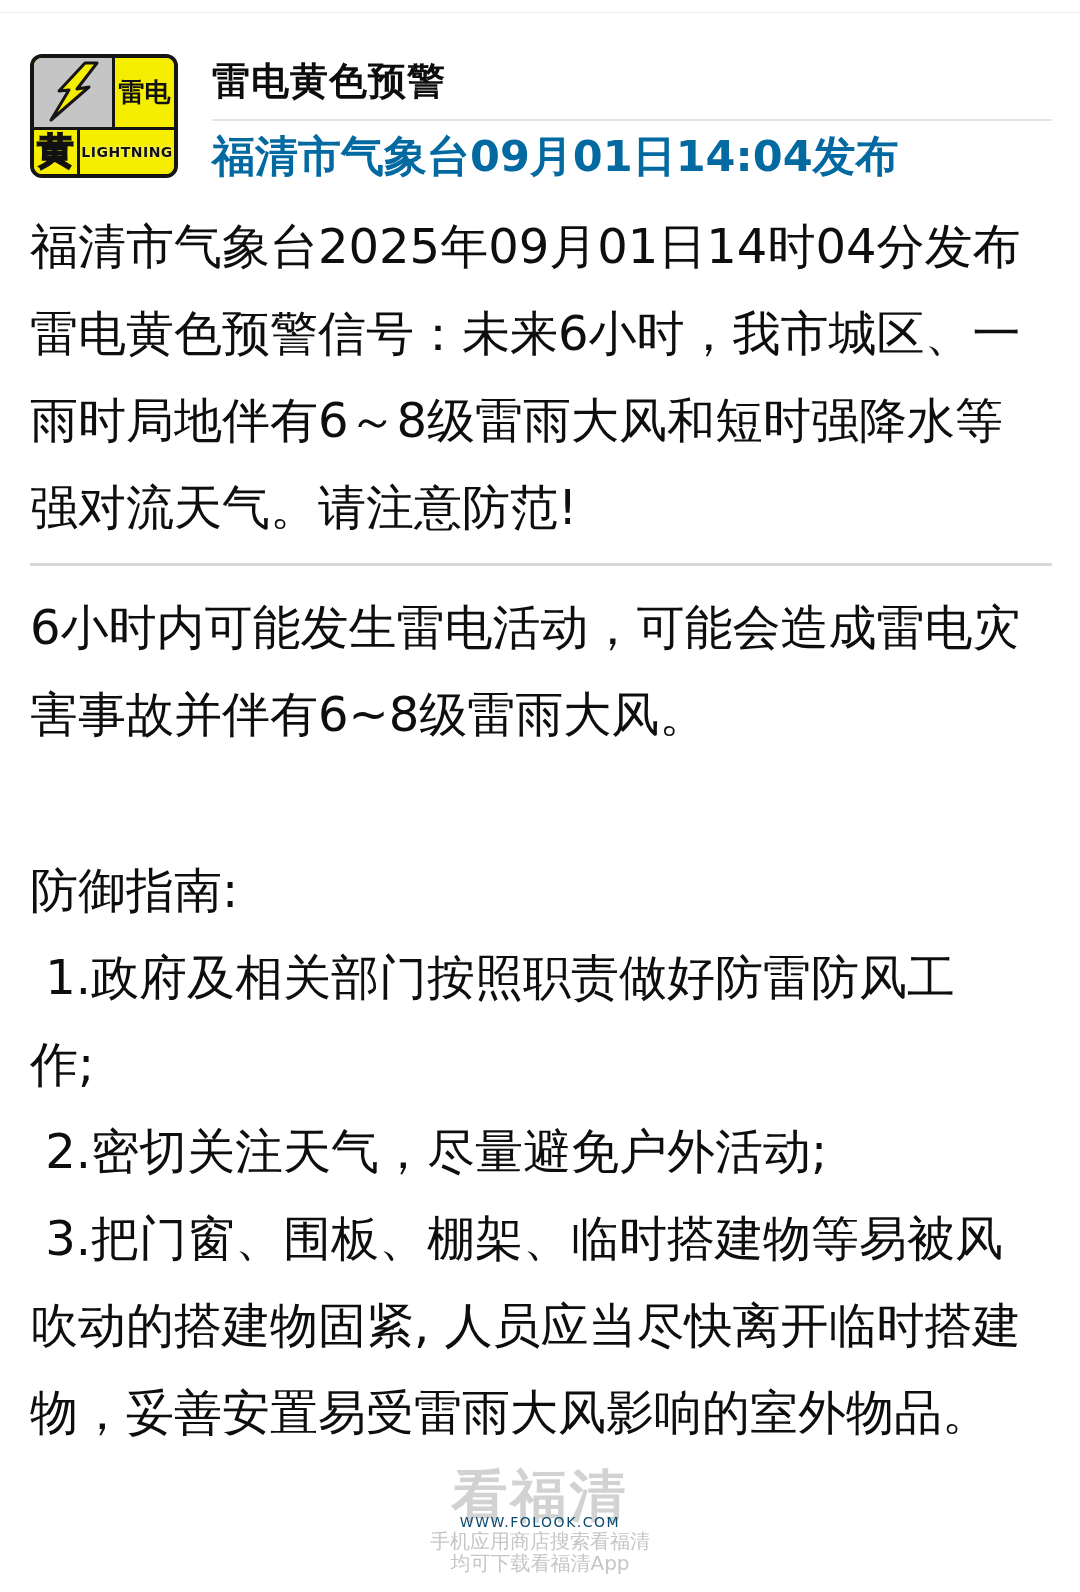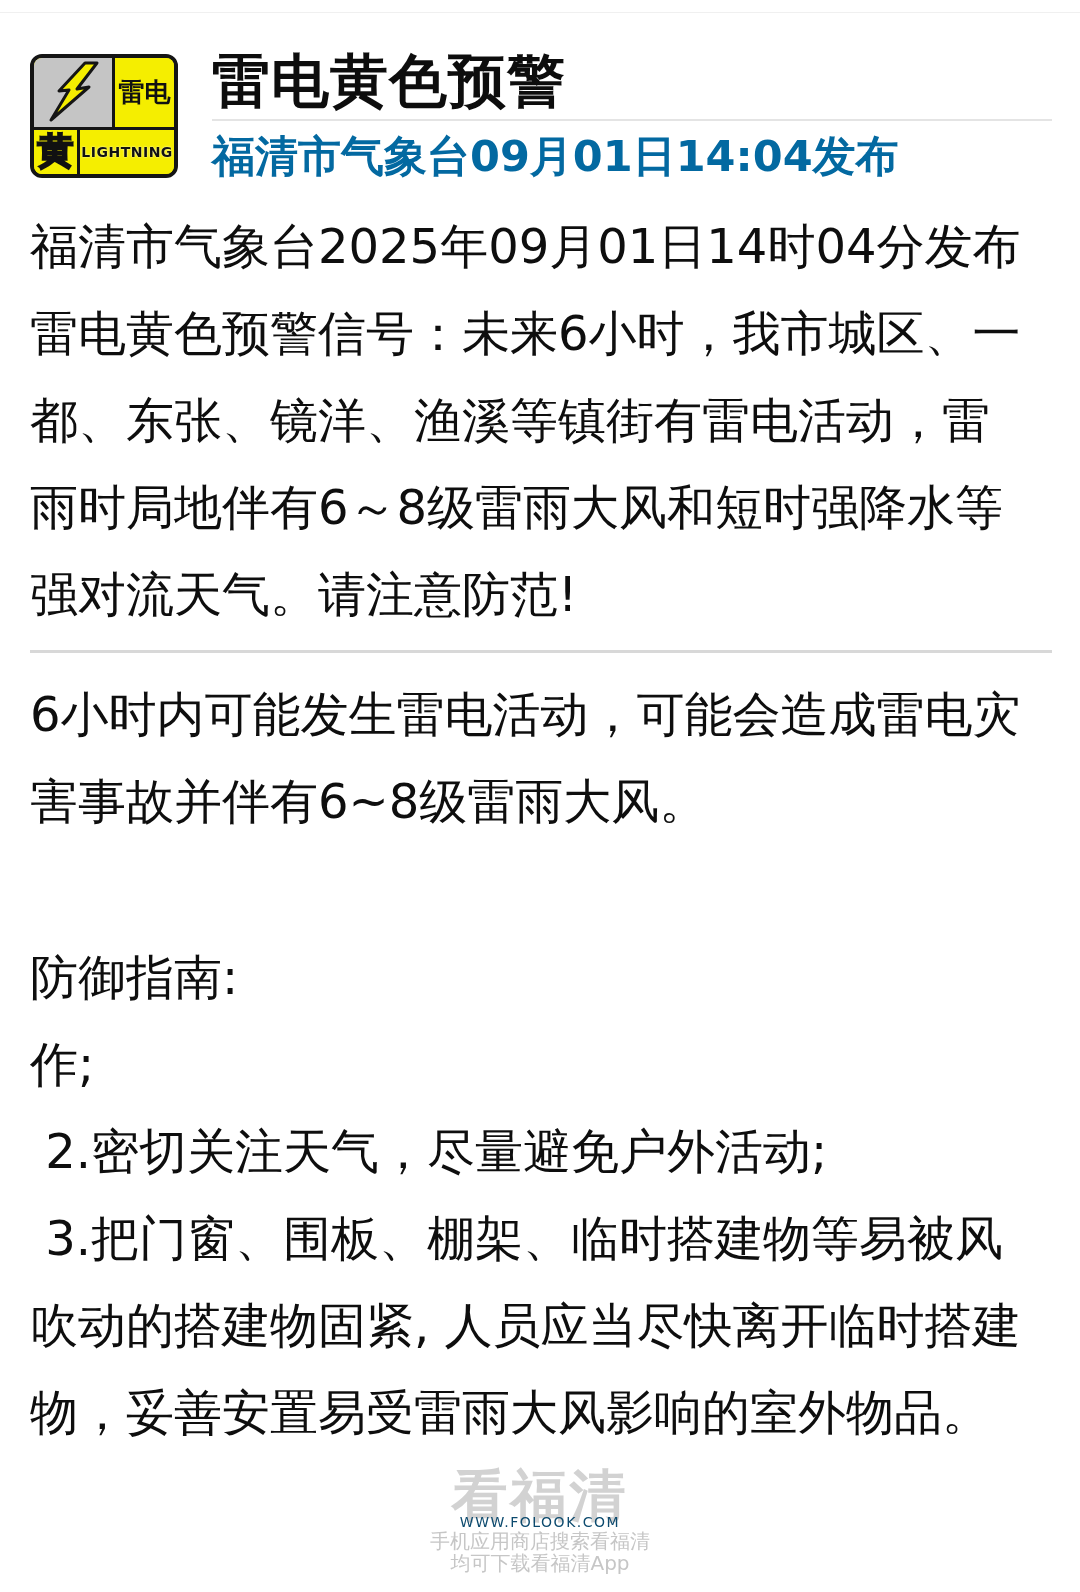--- a/index.html
+++ b/index.html
@@ -22,21 +22,21 @@
   .cell-tr { right:0; top:0; width:42%; height:62%; background:#f5ee00;
              border-bottom:3px solid #151515; flex-direction:column;
              font-size:26px; font-weight:700; line-height:1.02; color:#111; }
   .cell-bl { left:0; bottom:0; width:33%; height:38%; background:#f5ee00;
              border-right:3px solid #151515; font-size:36px; font-weight:700;
              color:#ffffff; -webkit-text-stroke:2px #111; }
   .cell-br { right:0; bottom:0; width:67%; height:38%; background:#f5ee00;
              font-size:14px; font-weight:800; letter-spacing:.5px; color:#111;
              text-shadow:0 0 2px #fff; }
   .header-text { flex:1; min-width:0; }
-  .page-title { margin:0; font-size:58px; font-weight:700; line-height:54px; letter-spacing:1px; color:#0d0d0d; }
+  .page-title { margin:0; font-size:38px; font-weight:700; line-height:54px; letter-spacing:1px; color:#0d0d0d; }
   .header-divider { border:0; border-top:2px solid #e4e4e4; margin:11px 0 12px 0; }
   .subtitle { font-size:43px; font-weight:700; line-height:46px; color:#0369a1; }
 
   
   .content { position:absolute; left:30px; right:28px; top:203px; z-index:1; }
   .line { font-size:48px; line-height:87px; white-space:pre; color:#0e0e0e; }
   .section-divider { border:0; border-top:3px solid #d8d8d8; margin:12px 0 0 0; }
   .para2 { margin-top:18px; }
   .guide { margin-top:89px; }
 
@@ -68,31 +68,31 @@
       <h1 class="page-title">雷电黄色预警</h1>
       <hr class="header-divider">
       <div class="subtitle">福清市气象台09月01日14:04发布</div>
     </div>
   </header>
 
   <main class="content">
     <section>
         <div class="line">福清市气象台2025年09月01日14时04分发布</div>
         <div class="line">雷电黄色预警信号：未来6小时，我市城区、一</div>
-        <div class="line">都、东张、镜洋、渔溪等镇街有雷电活动，雷</div>
         <div class="line">雨时局地伴有6～8级雷雨大风和短时强降水等</div>
         <div class="line">强对流天气。请注意防范!</div>
       </section>
     <hr class="section-divider">
     <section class="para2">
         <div class="line">6小时内可能发生雷电活动，可能会造成雷电灾</div>
         <div class="line">害事故并伴有6~8级雷雨大风。</div>
       </section>
     <section class="guide">
         <div class="line">防御指南:</div>
+        <div class="line"> 1.政府及相关部门按照职责做好防雷防风工</div>
         <div class="line">作;</div>
         <div class="line"> 2.密切关注天气，尽量避免户外活动;</div>
         <div class="line"> 3.把门窗、围板、棚架、临时搭建物等易被风</div>
         <div class="line">吹动的搭建物固紧, 人员应当尽快离开临时搭建</div>
         <div class="line">物，妥善安置易受雷雨大风影响的室外物品。</div>
       </section>
   </main>
 
   <div class="watermark">
     <div class="wm-brand">看福清</div>

